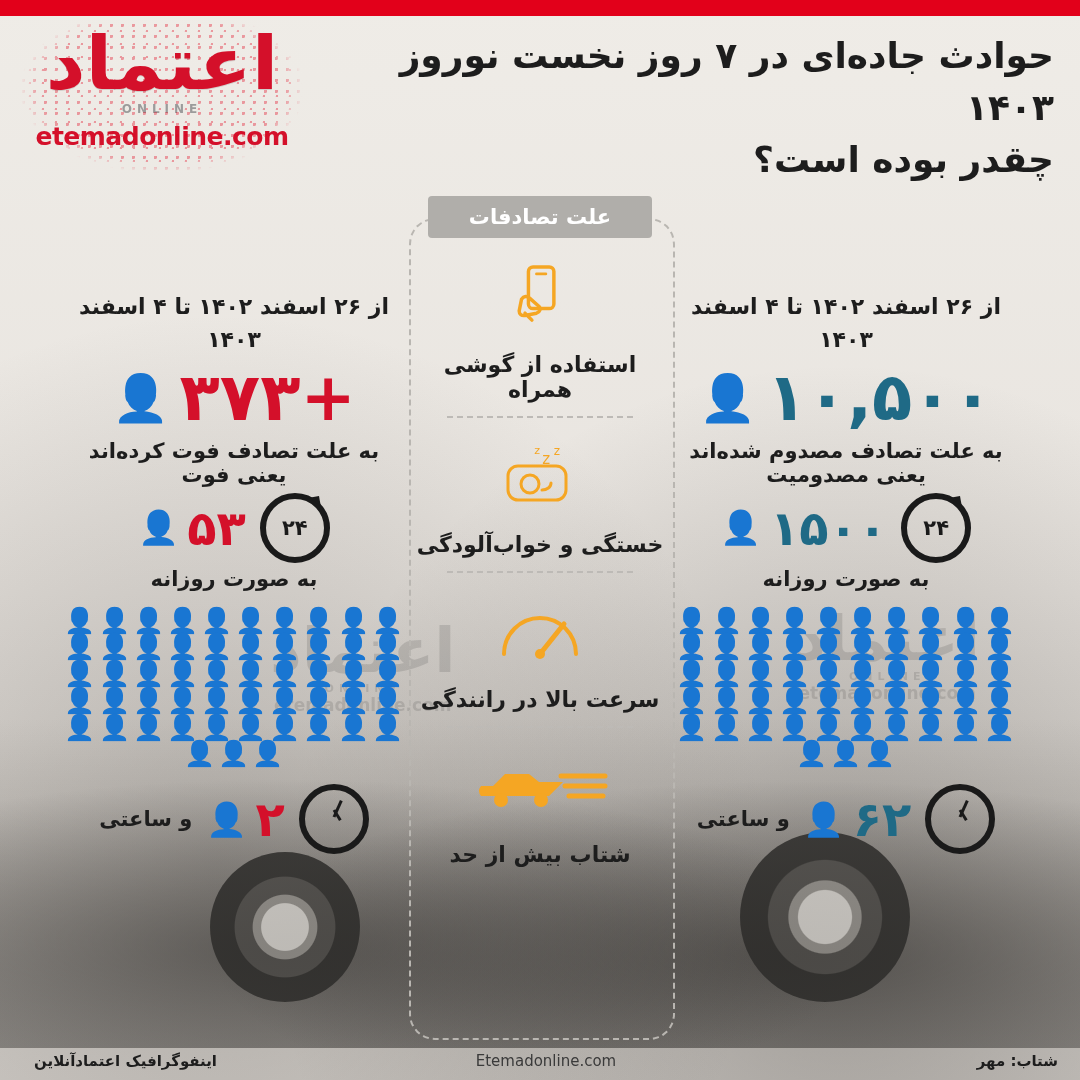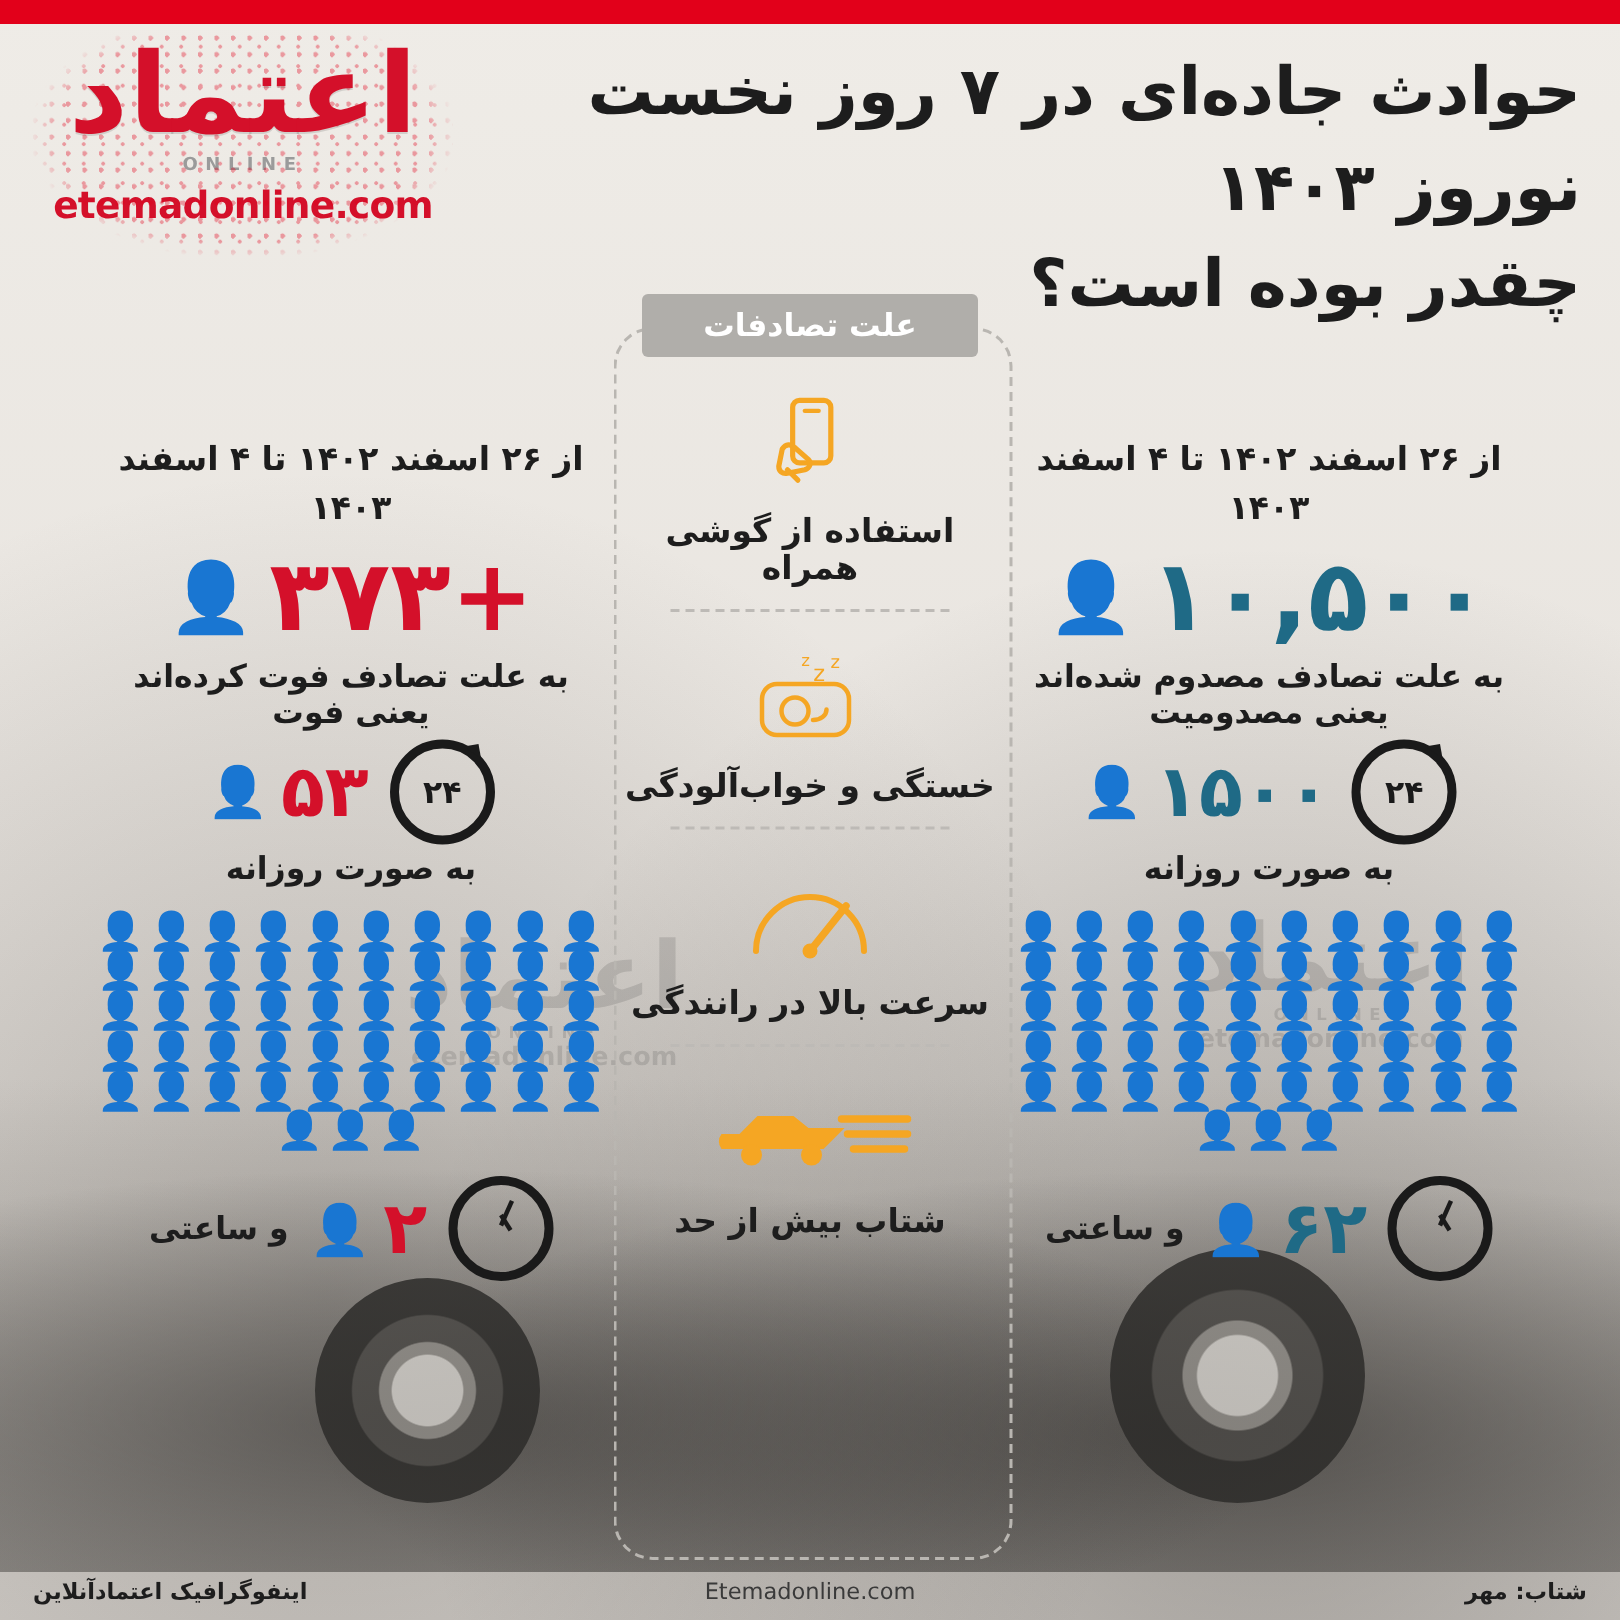--- a/index.html
+++ b/index.html
@@ -46,21 +46,21 @@
     background:
       radial-gradient(circle at 12% 30%, #e2001a 1.6px, transparent 1.8px) 0 0/11px 11px,
       radial-gradient(circle at 60% 70%, #e2001a 1.2px, transparent 1.4px) 0 0/13px 13px;
     -webkit-mask-image:radial-gradient(ellipse at 50% 45%, #000 0 62%, transparent 72%);
             mask-image:radial-gradient(ellipse at 50% 45%, #000 0 62%, transparent 72%);
     pointer-events:none;
   }
   .title{
     position:absolute;right:26px;top:14px;width:700px;text-align:right;
     color:#1d1d1d;font-weight:bold;line-height:1.45;
-    font-size:44px;
+    font-size:36px;
     direction:rtl;
   }
   .title .l1{display:block;}
   .title .l2{display:block;}
 
   
   .center{
     position:absolute;left:50%;transform:translateX(-50%);
     top:196px;width:262px;
   }
@@ -71,21 +71,21 @@
   .center-title{
     position:relative;margin:0 auto;width:224px;height:42px;border-radius:4px;
     background:#b0aeaa;color:#fff;font-size:21px;font-weight:bold;
     display:flex;align-items:center;justify-content:center;z-index:2;
   }
   .cause{
     position:relative;z-index:2;text-align:center;margin-top:16px;
   }
   .cause .icon{height:86px;display:flex;align-items:center;justify-content:center;}
   .cause .lbl{
-    font-size:22px;font-weight:bold;color:#1d1d1d;margin-top:2px;
+    font-size:22px;font-weight:bold;color:#1d1d1d;margin-top:12px;
   }
   .cause .sep{
     width:186px;height:0;border-top:2px dashed #bdbab6;margin:14px auto 0;
   }
 
   
   .col{position:absolute;top:290px;width:420px;}
   .col.left{left:24px;text-align:center;}
   .col.right{right:24px;text-align:center;}
   .range{
@@ -145,21 +145,21 @@
   
   .wm{
     position:absolute;opacity:.16;pointer-events:none;font-weight:bold;color:#3a3a3a;
     text-align:center;
   }
   .wm .m{font-size:62px;line-height:1;}
   .wm .o{font-size:11px;letter-spacing:5px;}
   .wm .u{font-size:17px;}
 
   
-  .footer{position:absolute;left:0;right:0;bottom:0;height:44px;}
+  .footer{position:absolute;left:12px;right:0;bottom:0;height:44px;}
   .footer-left{position:absolute;left:22px;bottom:10px;font-size:15px;font-weight:bold;color:#1d1d1d;}
   .footer-mid{position:absolute;left:50%;transform:translateX(-50%);bottom:10px;font-size:15px;color:#3a3a3a;direction:ltr;}
   .footer-right{position:absolute;right:22px;bottom:10px;font-size:15px;font-weight:bold;color:#1d1d1d;}
 
   
   .photo{
     position:absolute;left:0;right:0;bottom:32px;height:330px;
     background:
       radial-gradient(ellipse at 26% 70%, rgba(40,38,36,.55) 0%, rgba(40,38,36,0) 52%),
       radial-gradient(ellipse at 74% 72%, rgba(35,33,31,.55) 0%, rgba(35,33,31,0) 52%),

